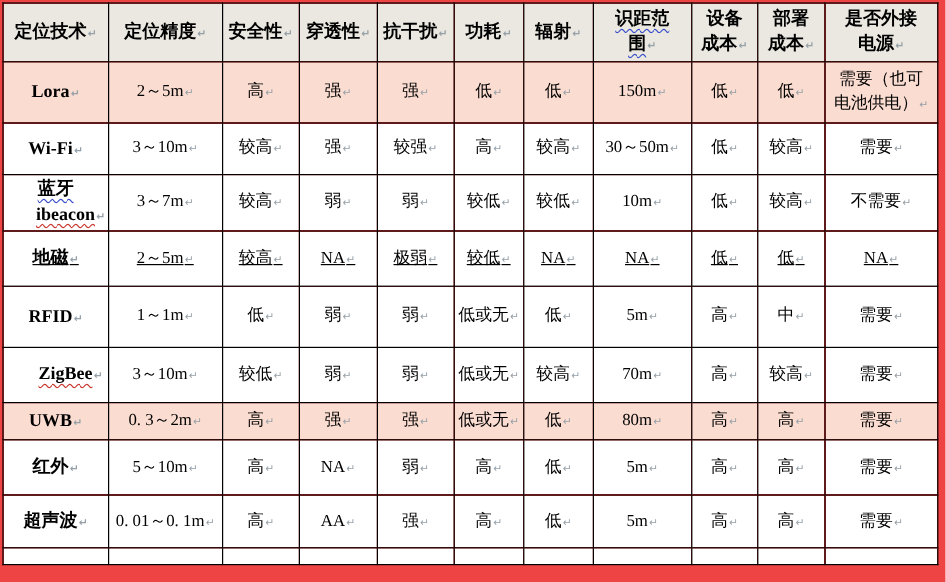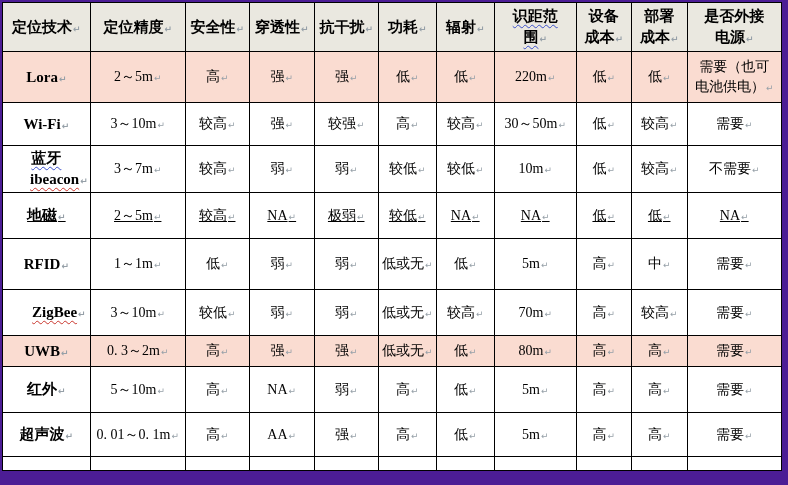--- a/index.html
+++ b/index.html
@@ -5,21 +5,21 @@
   html, body {
     margin: 0;
     padding: 0;
     background: #ffffff;
   }
   .page {
     position: relative;
     width: 788px;
     height: 485px;
     overflow: hidden;
-    background: #4c1d95;
+    background: #ef4444;
     font-family: "Liberation Serif", "DejaVu Serif", serif;
   }
   table.tech-table {
     border-collapse: collapse;
     table-layout: fixed;
     margin: 2px 0 0 2px;
   }
   .tech-table th,
   .tech-table td {
     border: 1px solid #000000;
@@ -110,21 +110,21 @@
     </thead>
     <tbody>
         <tr class="highlight">
           <td class="name-cell"><span>Lora</span><span class="pmark">↵</span></td>
           <td><span>2～5m</span><span class="pmark">↵</span></td>
           <td><span>高</span><span class="pmark">↵</span></td>
           <td><span>强</span><span class="pmark">↵</span></td>
           <td><span>强</span><span class="pmark">↵</span></td>
           <td><span>低</span><span class="pmark">↵</span></td>
           <td><span>低</span><span class="pmark">↵</span></td>
-          <td><span>220m</span><span class="pmark">↵</span></td>
+          <td><span>150m</span><span class="pmark">↵</span></td>
           <td><span>低</span><span class="pmark">↵</span></td>
           <td><span>低</span><span class="pmark">↵</span></td>
           <td><span>需要（也可</span><br><span>电池供电）</span><span class="pmark">↵</span></td>
         </tr>
         <tr>
           <td class="name-cell"><span>Wi-Fi</span><span class="pmark">↵</span></td>
           <td><span>3～10m</span><span class="pmark">↵</span></td>
           <td><span>较高</span><span class="pmark">↵</span></td>
           <td><span>强</span><span class="pmark">↵</span></td>
           <td><span>较强</span><span class="pmark">↵</span></td>

